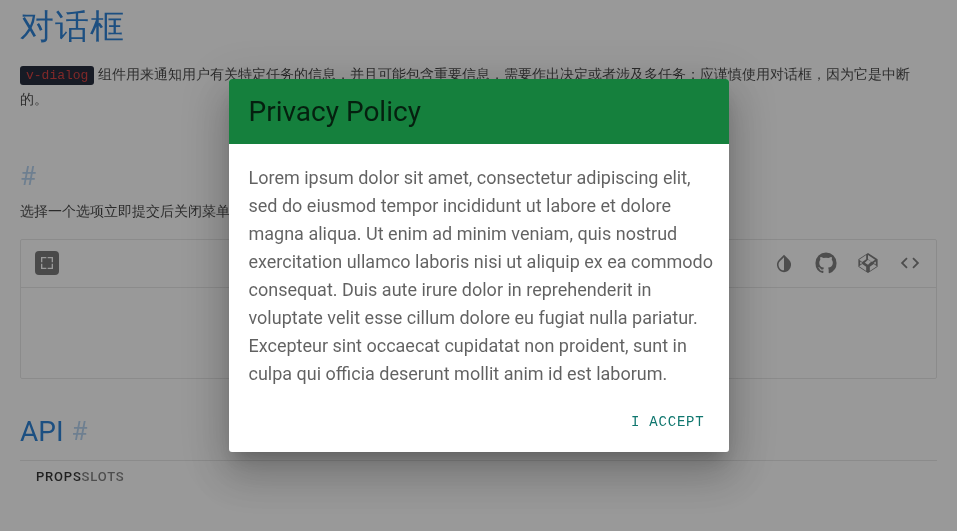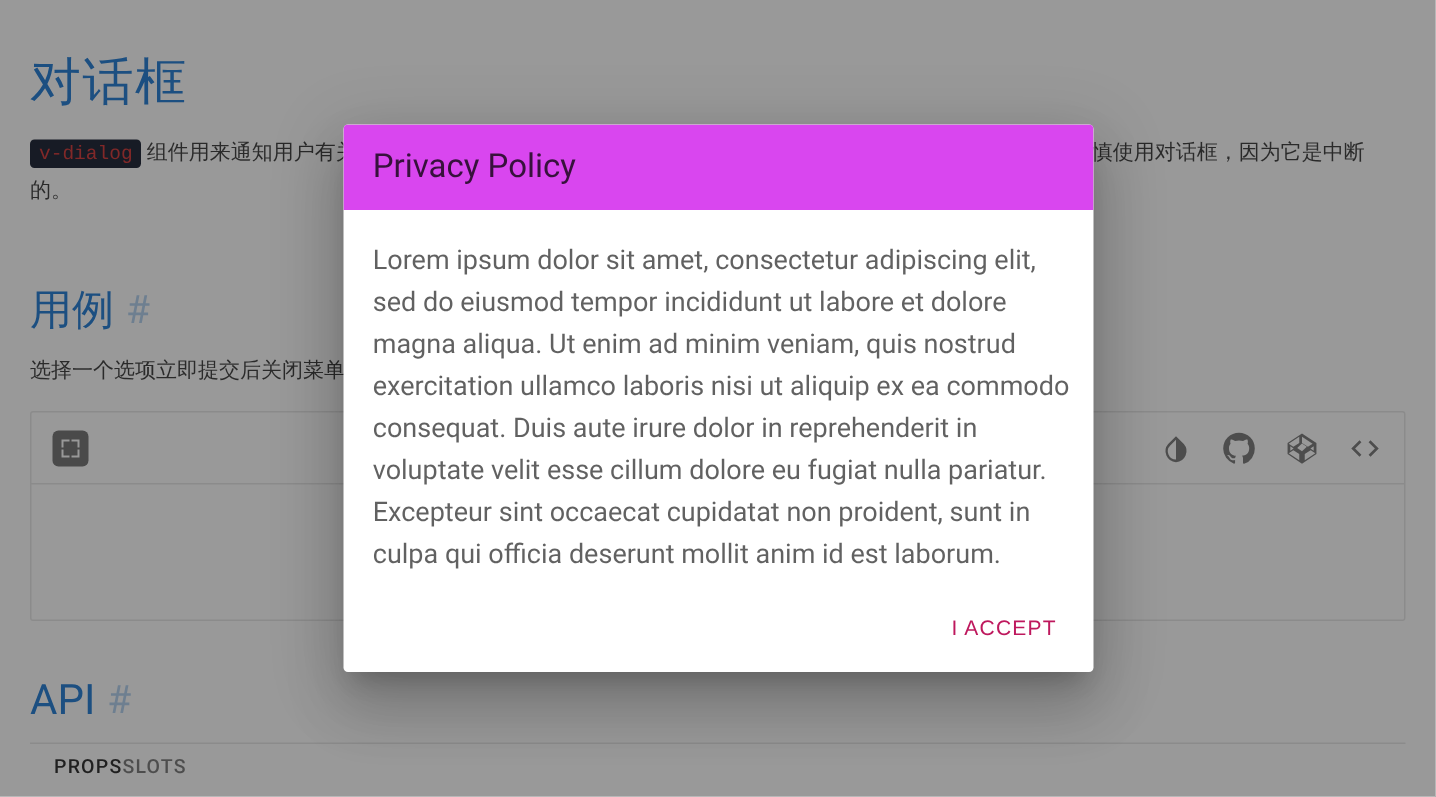--- a/index.html
+++ b/index.html
@@ -5,21 +5,21 @@
   * { box-sizing: border-box; margin: 0; padding: 0; }
   html, body {
     width: 957px;
     height: 531px;
     font-family: "Roboto", "Helvetica Neue", Arial, "PingFang SC", "Microsoft YaHei", sans-serif;
     background: #fff;
     overflow: hidden;
     color: rgba(0,0,0,0.87);
   }
   .page {
-    padding: 32px 20px;
+    padding: 4px 20px;
     position: relative;
     width: 100%;
     height: 100%;
   }
   .page-title {
     font-size: 34px;
     font-weight: 400;
     color: #1976d2;
     margin-bottom: 12px;
     letter-spacing: 1px;
@@ -127,63 +127,62 @@
   .dialog {
     width: 500px;
     background: #fff;
     border-radius: 3px;
     box-shadow: 0 11px 15px -7px rgba(0,0,0,.2),
                 0 24px 38px 3px rgba(0,0,0,.14),
                 0 9px 46px 8px rgba(0,0,0,.12);
     overflow: hidden;
   }
   .dialog-title {
-    background: #d946ef;
+    background: #15803d;
     padding: 16px 20px;
-    font-size: 22px;
+    font-size: 28px;
     font-weight: 400;
     color: rgba(0,0,0,0.75);
   }
   .dialog-body {
     padding: 20px 8px 10px 20px;
     font-size: 18px;
     line-height: 1.55;
     color: rgba(0,0,0,0.62);
   }
   .dialog-actions {
     display: flex;
     justify-content: flex-end;
     padding: 8px 12px 14px 12px;
   }
   .dialog-btn {
     background: transparent;
     border: none;
-    color: #be185d;
+    color: #0f766e;
     font-size: 14px;
     font-weight: 500;
     letter-spacing: 0.8px;
     padding: 8px 12px;
     cursor: pointer;
     text-transform: uppercase;
-    font-family: Liberation Sans, sans-serif;
+    font-family: Liberation Mono, monospace;
   }
 </style>
 </head>
 <body>
 
 <div class="page">
 
   <h1 class="page-title">对话框</h1>
 
   <p class="page-desc">
     <code class="inline">v-dialog</code><span> 组件用来通知用户有关特定任务的信息，并且可能包含重要信息，需要作出决定或者涉及多任务；应谨慎使用对话框，因为它是中断的。</span>
   </p>
 
   <div class="section-heading">
-    <span>用例</span>
     <a class="hash-link">#</a>
   </div>
   <p class="section-desc">选择一个选项立即提交后关闭菜单。</p>
 
   <div class="example-card">
     <div class="example-toolbar">
       <div class="tb-left">
         <span class="grid-badge">
           <svg viewBox="0 0 24 24">
               <path d="M3 3h8v2H5v6H3V3m18 0v8h-2V5h-6V3h8M3 21v-8h2v6h6v2H3m18 0h-8v-2h6v-6h2v8"></path>

